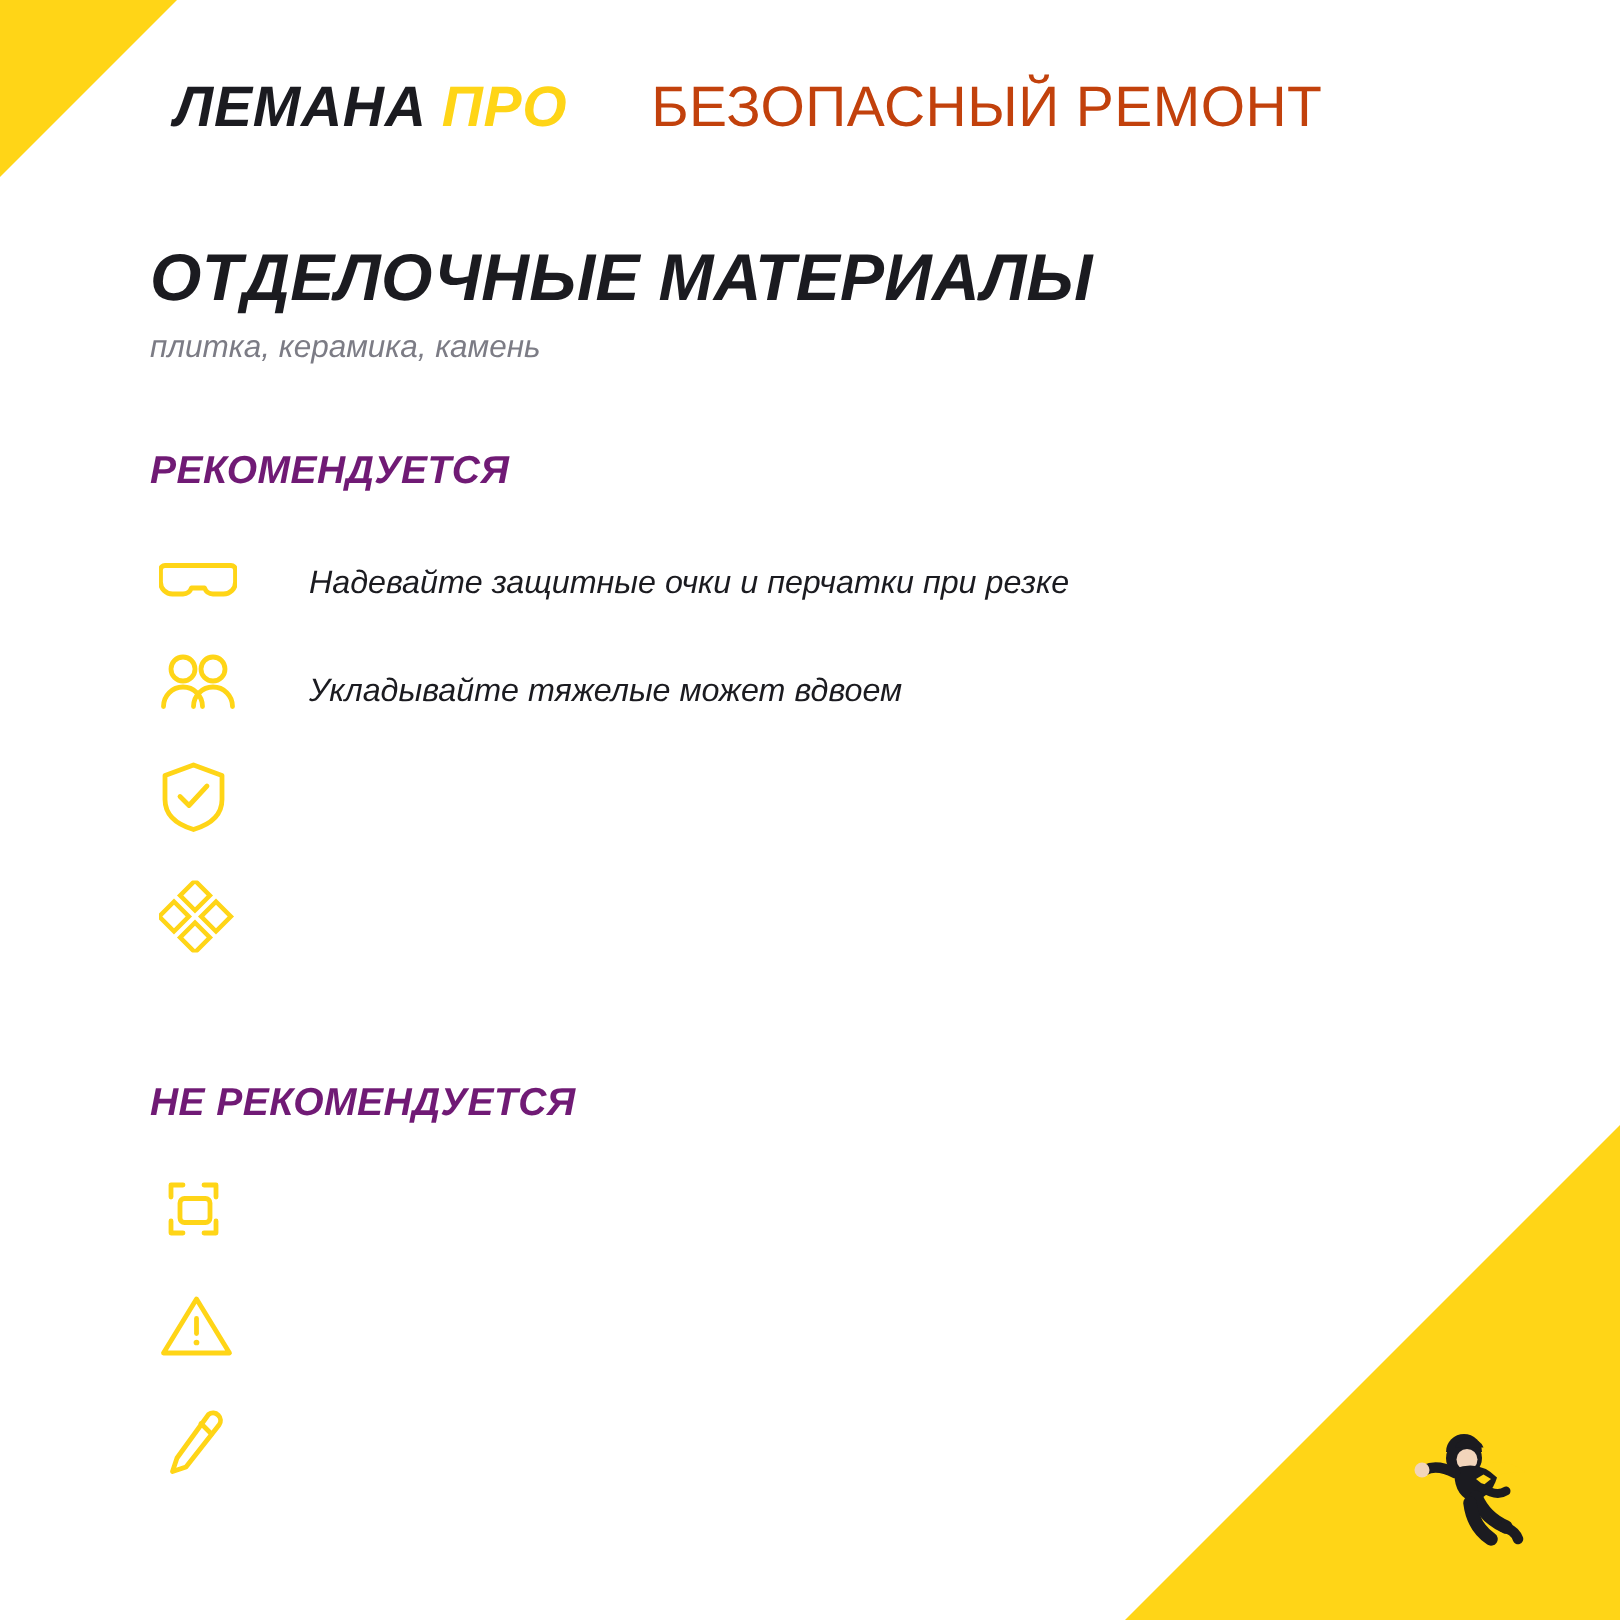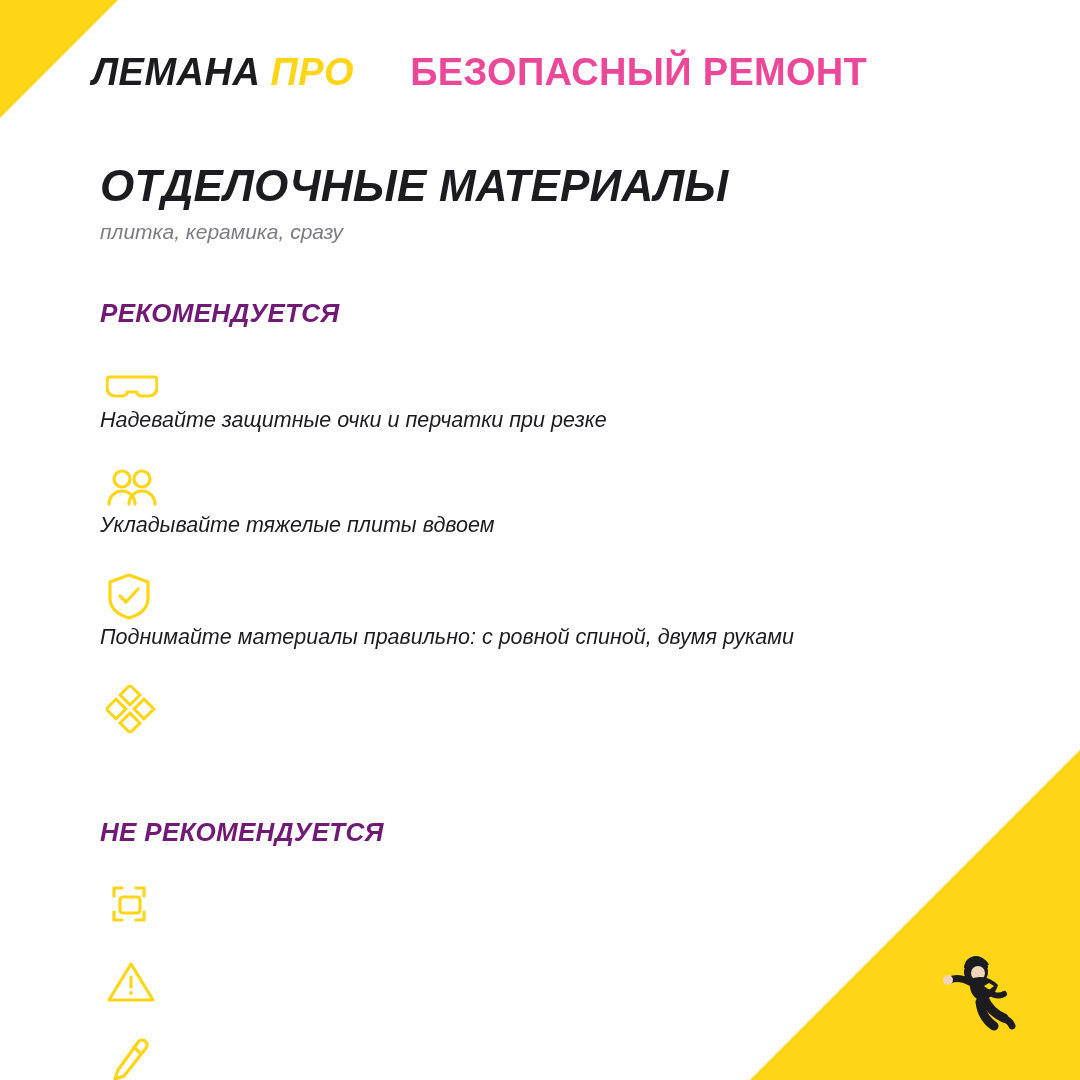--- a/index.html
+++ b/index.html
@@ -39,40 +39,40 @@
     width: 0;
     height: 0;
     border-bottom: 330px solid #FFD517;
     border-left: 330px solid transparent;
   }
 
   
   .header {
     position: absolute;
     top: 42px;
-    left: 92px;
+    left: 116px;
     right: 80px;
     height: 60px;
     display: flex;
     align-items: center;
     gap: 56px;
   }
   .logo {
     font-size: 38px;
     font-weight: bold;
     letter-spacing: 0.5px;
     white-space: nowrap;
     font-style: italic;
   }
   .logo .logo-main { color: #1b1b20; }
   .logo .logo-pro { color: #FFD517; margin-left: 10px; }
   .header-title {
     font-size: 38px;
-    font-weight: bold;
-    color: #ec4899;
+    font-weight: normal;
+    color: #c2410c;
     letter-spacing: 0.3px;
     white-space: nowrap;
   }
 
   
   .content {
     position: absolute;
     top: 162px;
     left: 100px;
     right: 64px;
@@ -98,23 +98,22 @@
     font-weight: bold;
     color: #701a75;
     letter-spacing: 0.3px;
     margin: 0 0 34px 0;
   }
   .section-2 { margin-top: 84px; }
 
   .items { display: block; }
   .item {
     display: flex;
-    align-items: flex-start;
+    align-items: flex-end;
     margin-bottom: 30px;
-    flex-direction: column;
   }
   .item:last-child { margin-bottom: 0; }
   .icon-cell {
     width: 100px;
     min-width: 100px;
     display: flex;
     justify-content: flex-start;
     padding-left: 6px;
     padding-top: 2px;
   }
@@ -147,21 +146,21 @@
   <div class="header">
     <div class="logo">
       <span class="logo-main">ЛЕМАНА</span><span class="logo-pro">ПРО</span>
     </div>
     <div class="header-title">БЕЗОПАСНЫЙ РЕМОНТ</div>
   </div>
 
   <div class="content">
 
     <h1 class="h1">ОТДЕЛОЧНЫЕ МАТЕРИАЛЫ</h1>
-    <div class="subtitle">плитка, керамика, сразу</div>
+    <div class="subtitle">плитка, керамика, камень</div>
 
     <div class="section">
       <div class="section-title">РЕКОМЕНДУЕТСЯ</div>
       <div class="items">
 
         <div class="item">
           <div class="icon-cell">
             <svg width="52" height="38" viewBox="0 0 52 38">
               <path d="M4 12 h44 a3 3 0 0 1 3 3 v8 a8 8 0 0 1 -8 8 h-7 a6 6 0 0 1 -5.6 -4 h-8.8 a6 6 0 0 1 -5.6 4 h-7 a8 8 0 0 1 -8 -8 v-8 a3 3 0 0 1 3 -3 z" fill="none" stroke="#FFD517" stroke-width="3.2" stroke-linejoin="round"></path>
             </svg>
@@ -171,31 +170,30 @@
 
         <div class="item">
           <div class="icon-cell">
             <svg width="52" height="40" viewBox="0 0 52 40">
               <circle cx="16" cy="11" r="8" fill="none" stroke="#FFD517" stroke-width="3.2"></circle>
               <circle cx="36" cy="11" r="8" fill="none" stroke="#FFD517" stroke-width="3.2"></circle>
               <path d="M3 36 a13 13 0 0 1 26 0" fill="none" stroke="#FFD517" stroke-width="3.2" stroke-linecap="round"></path>
               <path d="M23 36 a13 13 0 0 1 26 0" fill="none" stroke="#FFD517" stroke-width="3.2" stroke-linecap="round"></path>
             </svg>
           </div>
-          <div class="item-text">Укладывайте тяжелые плиты вдвоем</div>
+          <div class="item-text">Укладывайте тяжелые может вдвоем</div>
         </div>
 
         <div class="item">
           <div class="icon-cell">
             <svg width="46" height="48" viewBox="0 0 46 48">
               <path d="M23 3 L42 10 v16 c0 11 -9 17 -19 20 C13 43 4 37 4 26 V10 z" fill="none" stroke="#FFD517" stroke-width="3.2" stroke-linejoin="round"></path>
               <path d="M14 24 l6 6 l12 -13" fill="none" stroke="#FFD517" stroke-width="3.2" stroke-linecap="round" stroke-linejoin="round"></path>
             </svg>
           </div>
-          <div class="item-text">Поднимайте материалы правильно: с ровной спиной, двумя руками</div>
         </div>
 
         <div class="item">
           <div class="icon-cell">
             <svg width="52" height="48" viewBox="0 0 52 48">
               <rect x="17" y="3" width="14" height="14" transform="rotate(45 24 10)" fill="none" stroke="#FFD517" stroke-width="3"></rect>
               <rect x="3" y="17" width="14" height="14" transform="rotate(45 10 24)" fill="none" stroke="#FFD517" stroke-width="3"></rect>
               <rect x="31" y="17" width="14" height="14" transform="rotate(45 38 24)" fill="none" stroke="#FFD517" stroke-width="3"></rect>
               <rect x="17" y="31" width="14" height="14" transform="rotate(45 24 38)" fill="none" stroke="#FFD517" stroke-width="3"></rect>
             </svg>

